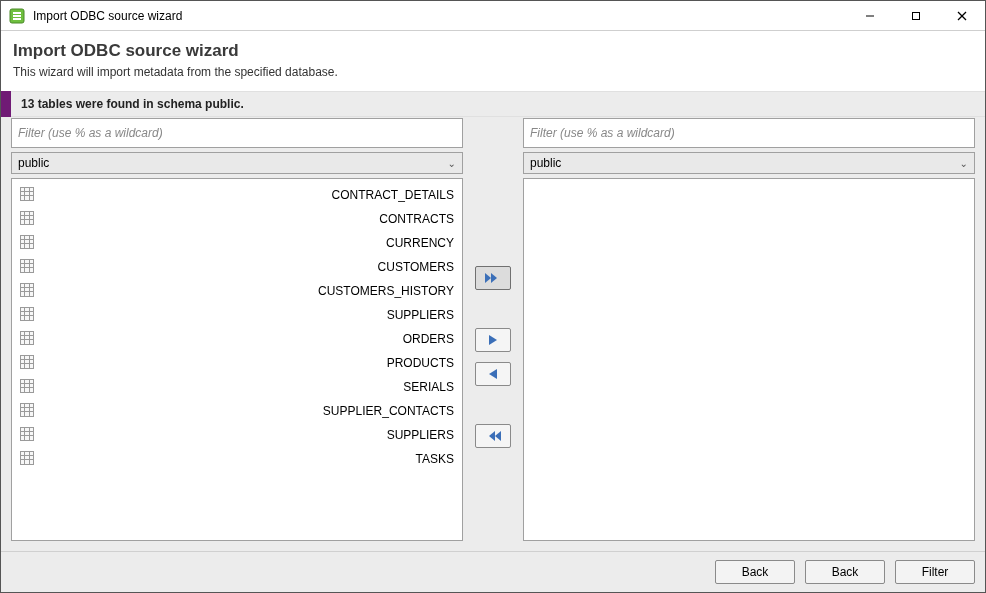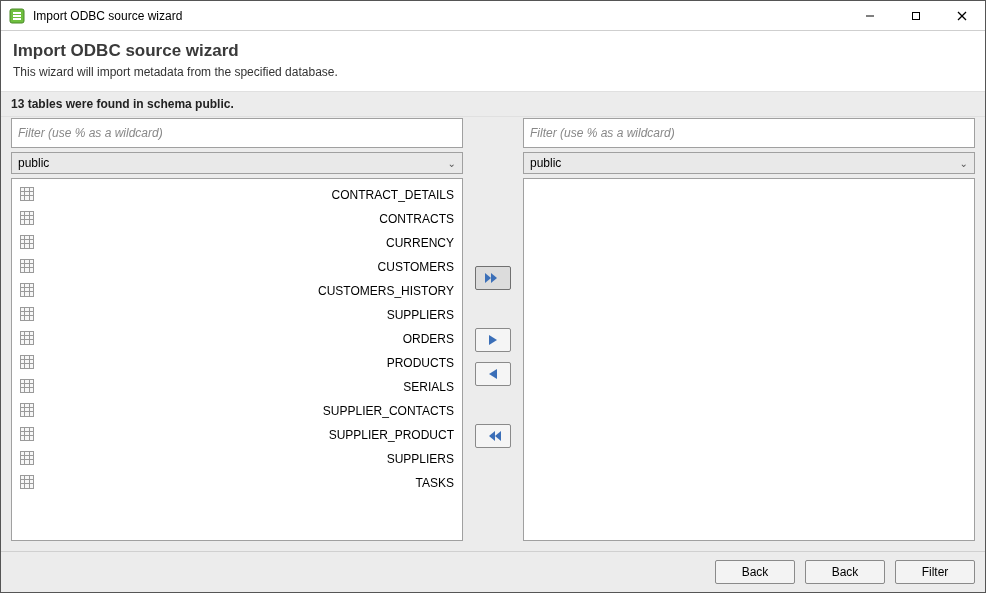--- a/index.html
+++ b/index.html
@@ -18,21 +18,21 @@
   .win-controls { display: flex; height: 100%; }
   .win-btn { width: 46px; display: flex; align-items: center; justify-content: center; cursor: default; }
 
   .header-section {
     padding: 10px 12px 12px 12px; background: #fff;
   }
   .header-title { font-size: 17px; font-weight: 700; color: #3a3a3a; margin: 0 0 4px 0; }
   .header-sub { font-size: 12px; color: #333; margin-left: 0; }
 
   .status-bar {
-    padding: 5px 10px; background: #ececec; font-weight: 700; color: #222; border-top: 1px solid #e0e0e0; border-bottom: 1px solid #e0e0e0;
+    padding: 5px 10px; background: #ececec; font-weight: 700; color: #222; border-top: 1px solid #e0e0e0; border-bottom: 1px solid #e0e0e0; margin-left: 10px;
   }
 
   .content {
     flex: 1; display: flex; padding: 1px 10px 10px 10px; background: #ececec;
     gap: 0;
   }
   .panel {
     flex: 1; display: flex; flex-direction: column;
   }
   .filter-input {
@@ -234,30 +234,20 @@
             <span class="list-label">SUPPLIER_CONTACTS</span>
           </div>
           <div class="list-item">
             <span><svg class="table-glyph" viewBox="0 0 14 14">
                 <rect x="0.5" y="0.5" width="13" height="13" fill="#f7f7f7" stroke="#9a9a9a"></rect>
                 <line x1="0.5" y1="4.5" x2="13.5" y2="4.5" stroke="#9a9a9a"></line>
                 <line x1="0.5" y1="8.5" x2="13.5" y2="8.5" stroke="#9a9a9a"></line>
                 <line x1="4.5" y1="0.5" x2="4.5" y2="13.5" stroke="#9a9a9a"></line>
                 <line x1="9.5" y1="0.5" x2="9.5" y2="13.5" stroke="#9a9a9a"></line>
               </svg></span>
-            <span class="list-label">SUPPLIER_PRODUCT</span>
-          </div>
-          <div class="list-item">
-            <span><svg class="table-glyph" viewBox="0 0 14 14">
-                <rect x="0.5" y="0.5" width="13" height="13" fill="#f7f7f7" stroke="#9a9a9a"></rect>
-                <line x1="0.5" y1="4.5" x2="13.5" y2="4.5" stroke="#9a9a9a"></line>
-                <line x1="0.5" y1="8.5" x2="13.5" y2="8.5" stroke="#9a9a9a"></line>
-                <line x1="4.5" y1="0.5" x2="4.5" y2="13.5" stroke="#9a9a9a"></line>
-                <line x1="9.5" y1="0.5" x2="9.5" y2="13.5" stroke="#9a9a9a"></line>
-              </svg></span>
             <span class="list-label">SUPPLIERS</span>
           </div>
           <div class="list-item">
             <span><svg class="table-glyph" viewBox="0 0 14 14">
                 <rect x="0.5" y="0.5" width="13" height="13" fill="#f7f7f7" stroke="#9a9a9a"></rect>
                 <line x1="0.5" y1="4.5" x2="13.5" y2="4.5" stroke="#9a9a9a"></line>
                 <line x1="0.5" y1="8.5" x2="13.5" y2="8.5" stroke="#9a9a9a"></line>
                 <line x1="4.5" y1="0.5" x2="4.5" y2="13.5" stroke="#9a9a9a"></line>
                 <line x1="9.5" y1="0.5" x2="9.5" y2="13.5" stroke="#9a9a9a"></line>
               </svg></span>

